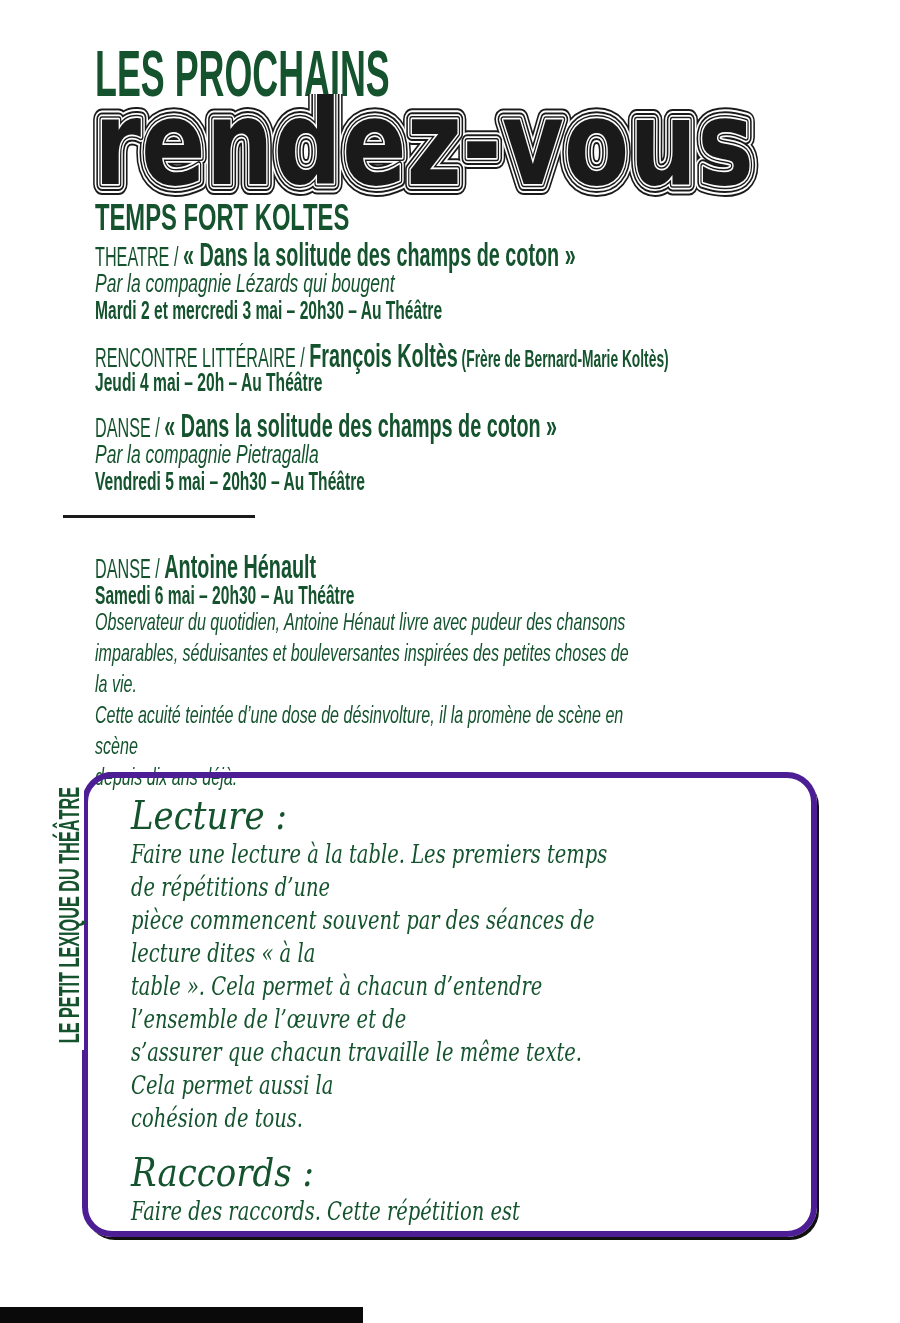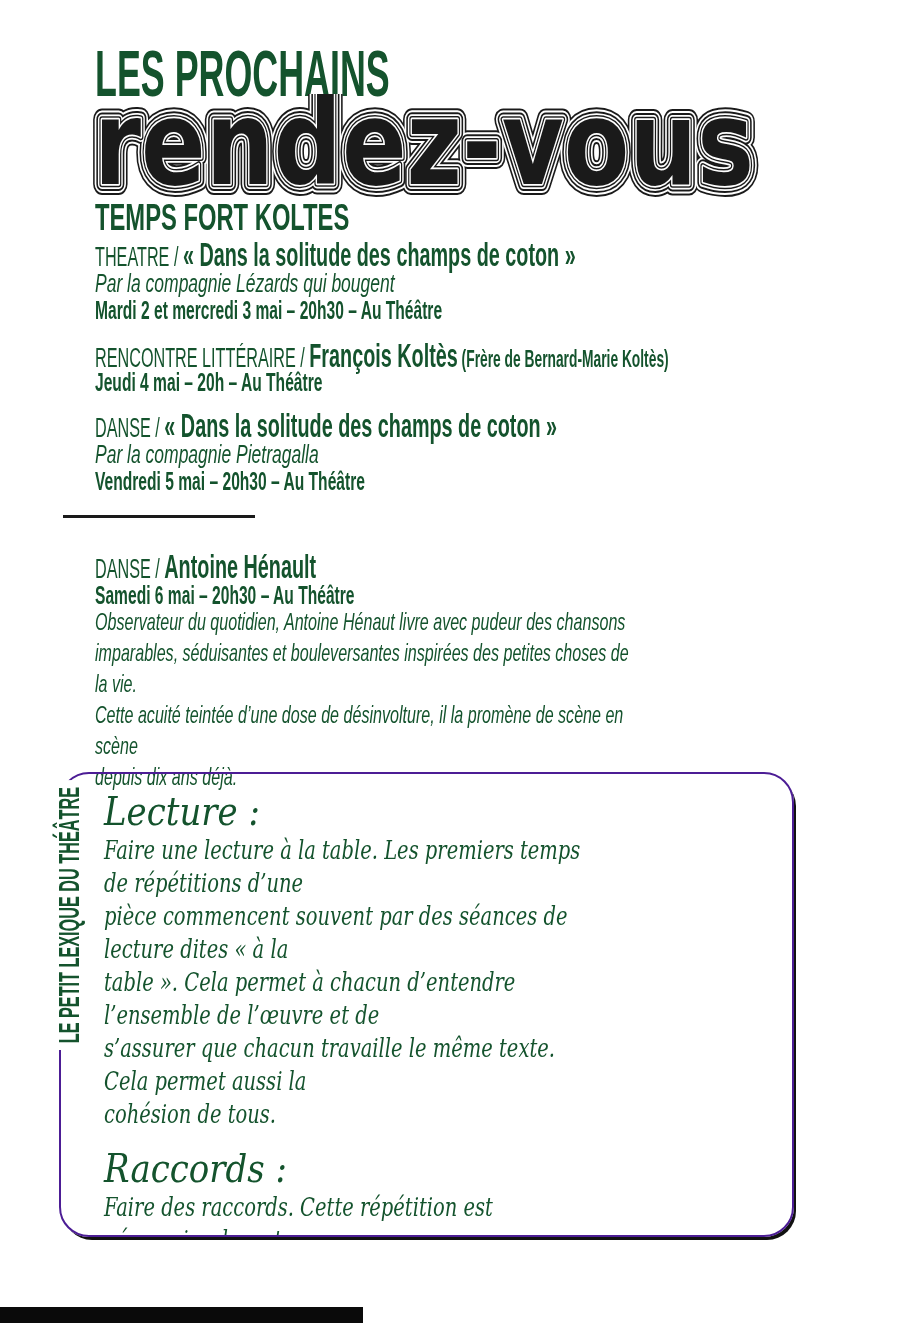--- a/index.html
+++ b/index.html
@@ -29,22 +29,22 @@
   .company { left:95px; font-size:25px; font-style:italic; line-height:1.1; transform:scaleX(0.70); }
   .date    { left:95px; font-size:26px; font-weight:700; line-height:1.1; transform:scaleX(0.60); }
   .desc {
     left:95px; top:606px; font-size:24px; font-style:italic; line-height:31px;
     transform:scaleX(0.67); white-space:pre-line;
   }
   .divider { position:absolute; left:63px; top:515px; width:192px; height:3px; background:#1a1a1a; }
 
   
   .lexique-box {
-    position:absolute; left:59px; top:772px; width:735px; height:465px;
-    box-sizing:border-box; border:2px solid #4c1d95; border-radius:30px;
+    position:absolute; left:82px; top:772px; width:735px; height:465px;
+    box-sizing:border-box; border:6px solid #4c1d95; border-radius:30px;
     box-shadow:3px 4px 0 -1px #111;
     padding:14px 24px 0 43px; overflow:hidden;
   }
   .script { font-family:"DejaVu Serif", serif; font-style:italic; }
   .term {
     font-size:40px; line-height:46px; font-weight:400;
     transform:scaleX(0.85); transform-origin:0 0; white-space:nowrap;
   }
   .definition {
     font-size:26px; line-height:33px; margin-bottom:14px;

